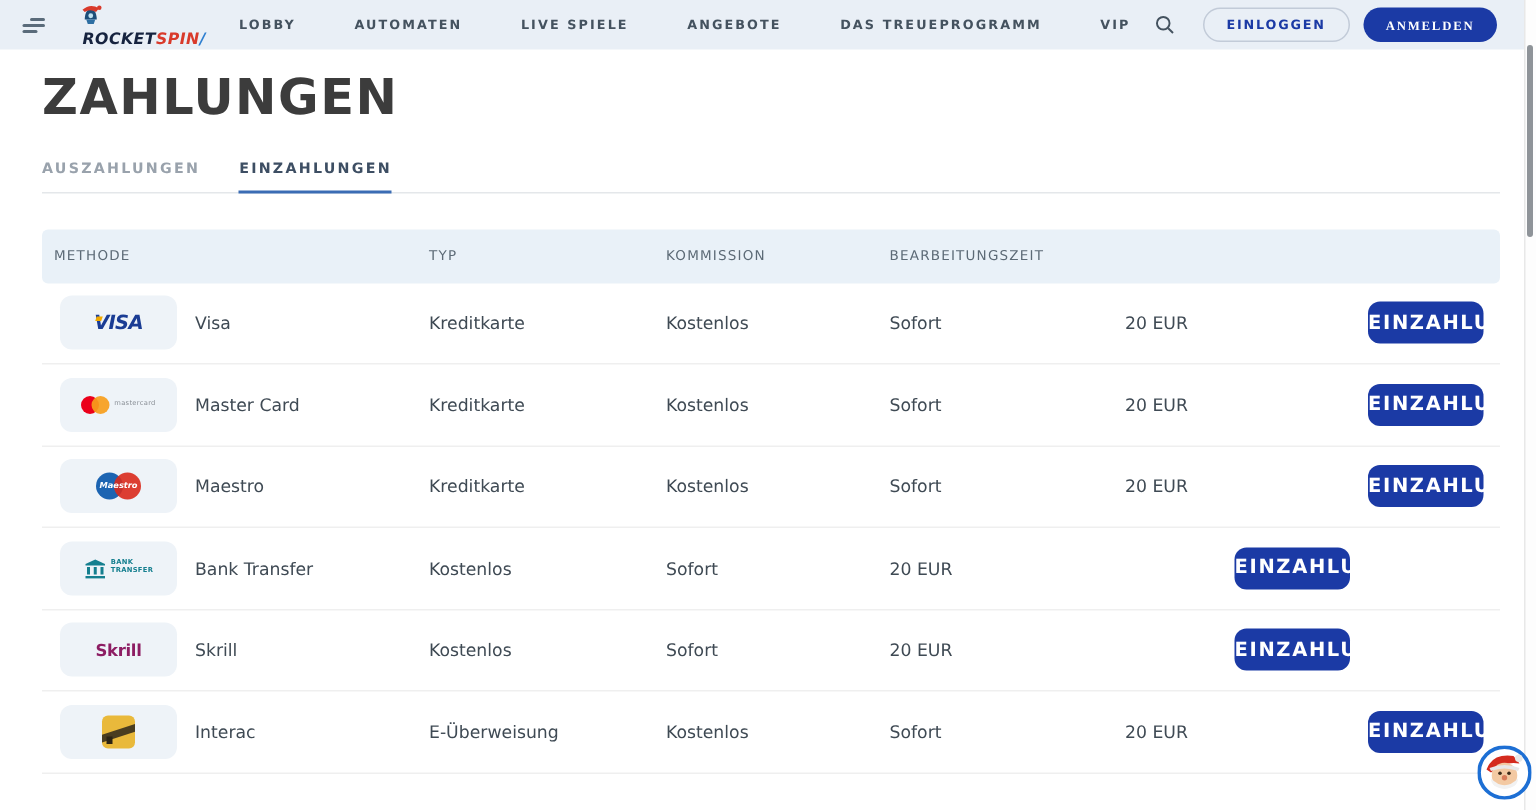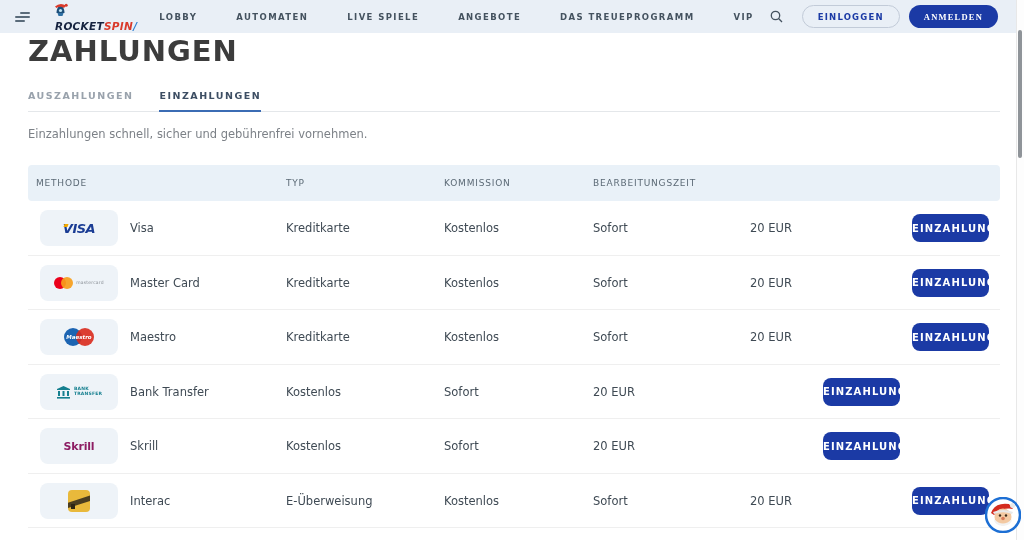--- a/index.html
+++ b/index.html
@@ -33,21 +33,21 @@
               letter-spacing:1.2px; cursor:pointer; font-family:Liberation Serif, serif; }
 
   
   .scrollbar-track { position:absolute; right:0; top:0; width:8px; height:540px;
                      background:#fdfdfd; border-left:1px solid #e8e8e8; }
   .scrollbar-thumb { position:absolute; right:2px; top:30px; width:4px; height:128px;
                      background:#8f9499; border-radius:2px; cursor:pointer; }
 
   
   .content { position:absolute; left:28px; top:33px; width:972px; }
-  .page-title { margin-top:3px; font-size:29px; font-weight:900; color:#3c3c3c;
+  .page-title { margin-top:15px; font-size:33px; font-weight:900; color:#3c3c3c;
                 letter-spacing:1px; line-height:1.05; }
   .tabs { display:flex; gap:26px; margin-top:24px; border-bottom:1px solid #e4e7ea; }
   .tab { font-size:9.5px; font-weight:700; letter-spacing:1.5px; padding-bottom:9px;
          cursor:pointer; text-transform:uppercase; }
   .tab.active { color:#3d4e63; border-bottom:2px solid #3b6cb4; margin-bottom:-1px; }
   .tab.inactive { color:#99a2ac; }
   .page-desc { margin-top:15px; font-size:11.5px; color:#7c8187; }
 
   
   .ptable { margin-top:24px; }
@@ -55,21 +55,21 @@
            grid-template-columns:250px 158px 149px 157px 1fr; align-items:center;
            padding-left:8px; }
   .thead div { font-size:9px; color:#5c6a76; letter-spacing:.8px; font-weight:400; }
   .trow { height:54.5px; display:grid;
           grid-template-columns:90px 156px 158px 149px 157px 162px auto;
           align-items:center; padding-left:12px; border-bottom:1px solid #efefef; }
   .cell { font-size:11.5px; color:#3f4a54; }
   .badge { width:78px; height:36px; background:#eef3f8; border-radius:8px;
            display:flex; align-items:center; justify-content:center; overflow:hidden; }
   .btn-deposit { width:77px; height:28px; border:none; border-radius:8px; background:#1b3aa5;
-                 color:#fff; font-size:10px; font-weight:700; letter-spacing:1.1px;
+                 color:#fff; font-size:13px; font-weight:700; letter-spacing:1.1px;
                  cursor:pointer; font-family:inherit; }
   .action-cell { display:flex; justify-content:flex-end; padding-right:12px; }
 
   
   .visa-txt { font-size:13px; font-weight:900; font-style:italic; color:#1a3c94; letter-spacing:-.5px; position:relative; }
   .visa-txt::after { content:""; position:absolute; left:1px; top:3px; width:4px; height:3px; background:#f2a900; transform:skewX(-20deg); }
   .mc-wrap { display:flex; align-items:center; gap:3px; }
   .mc-circles { position:relative; width:19px; height:12px; }
   .mc-circles i { position:absolute; width:12px; height:12px; border-radius:50%; display:block; }
   .mc-red { left:0; background:#eb001b; }
@@ -138,21 +138,20 @@
 </div>
 
 <div class="content">
   <div class="page-title">ZAHLUNGEN</div>
 
   <div class="tabs">
     <span class="tab inactive">AUSZAHLUNGEN</span>
     <span class="tab active">EINZAHLUNGEN</span>
   </div>
 
-  <div class="page-desc">Einzahlungen schnell, sicher und gebührenfrei vornehmen.</div>
 
   <div class="ptable">
     <div class="thead">
       <div>METHODE</div>
       <div>TYP</div>
       <div>KOMMISSION</div>
       <div>BEARBEITUNGSZEIT</div>
     </div>
 
     <div class="trow">

